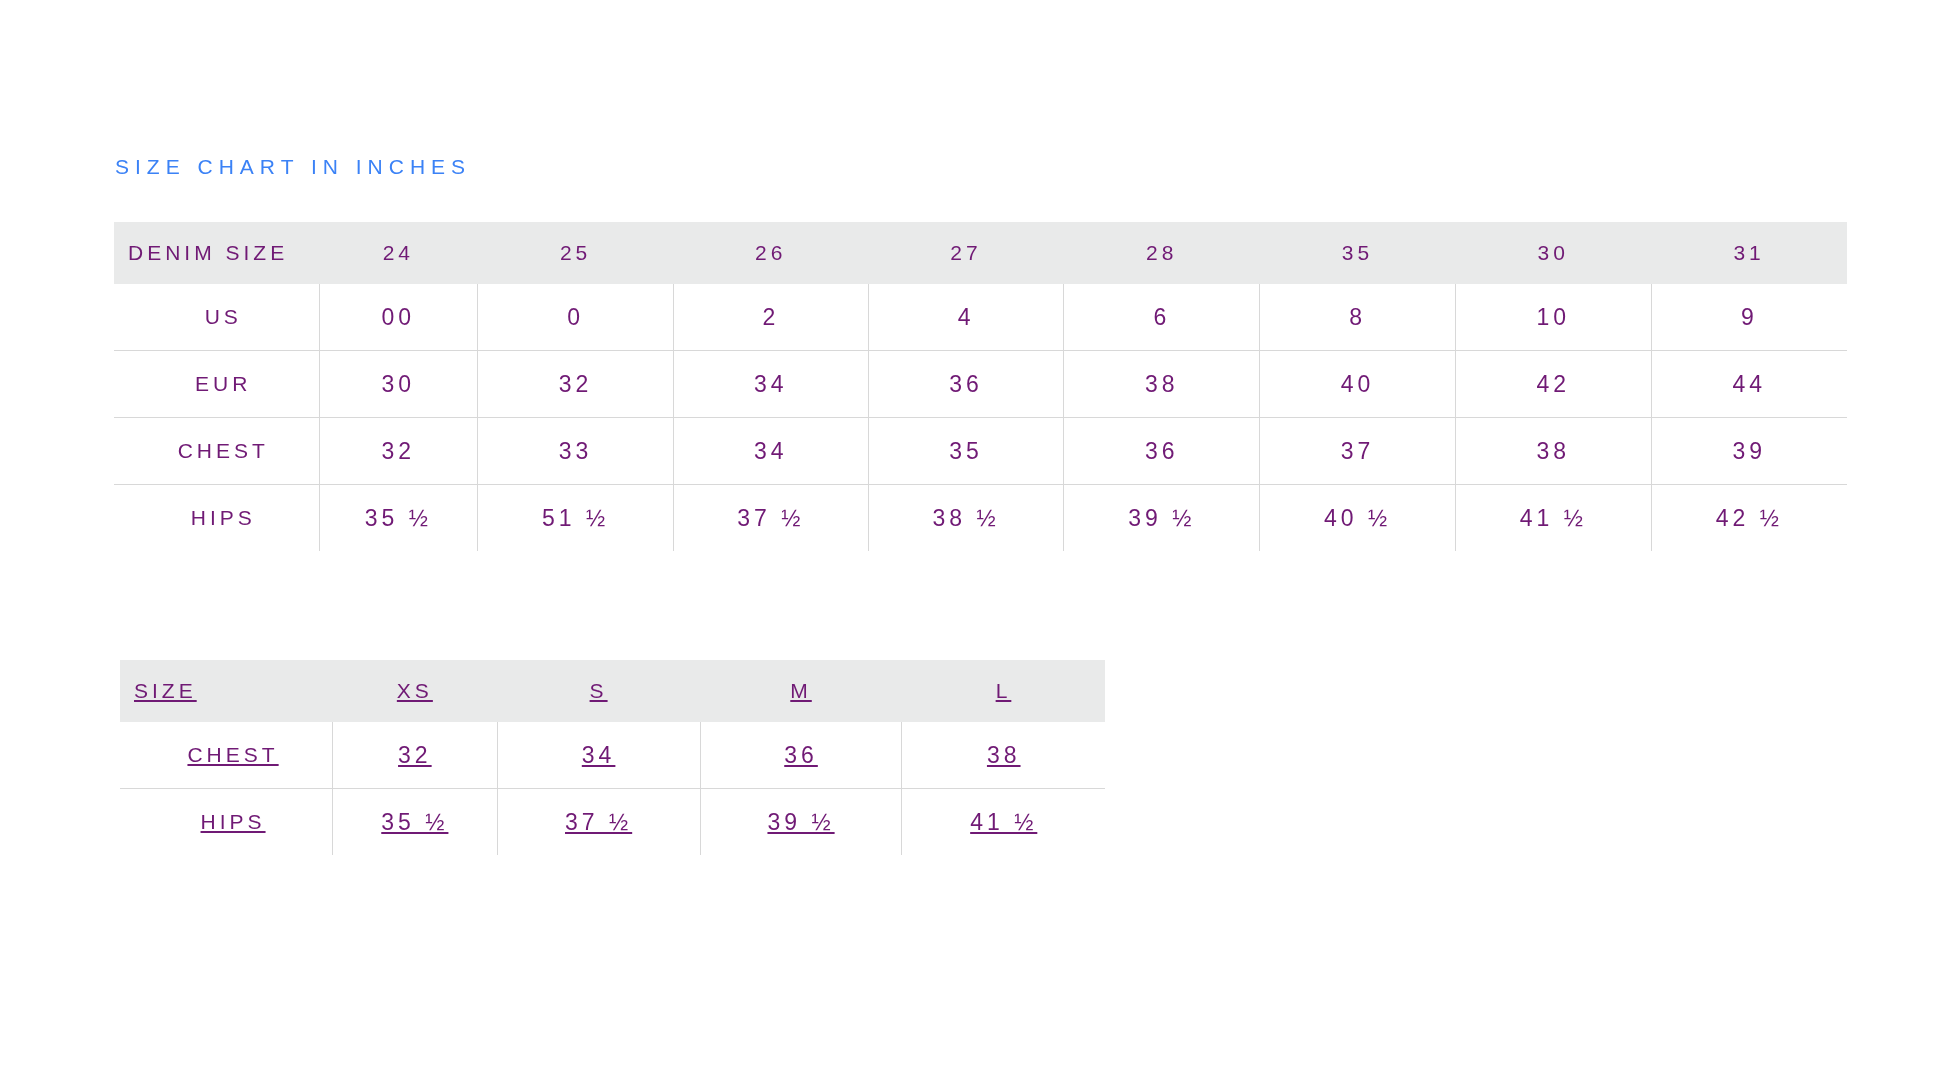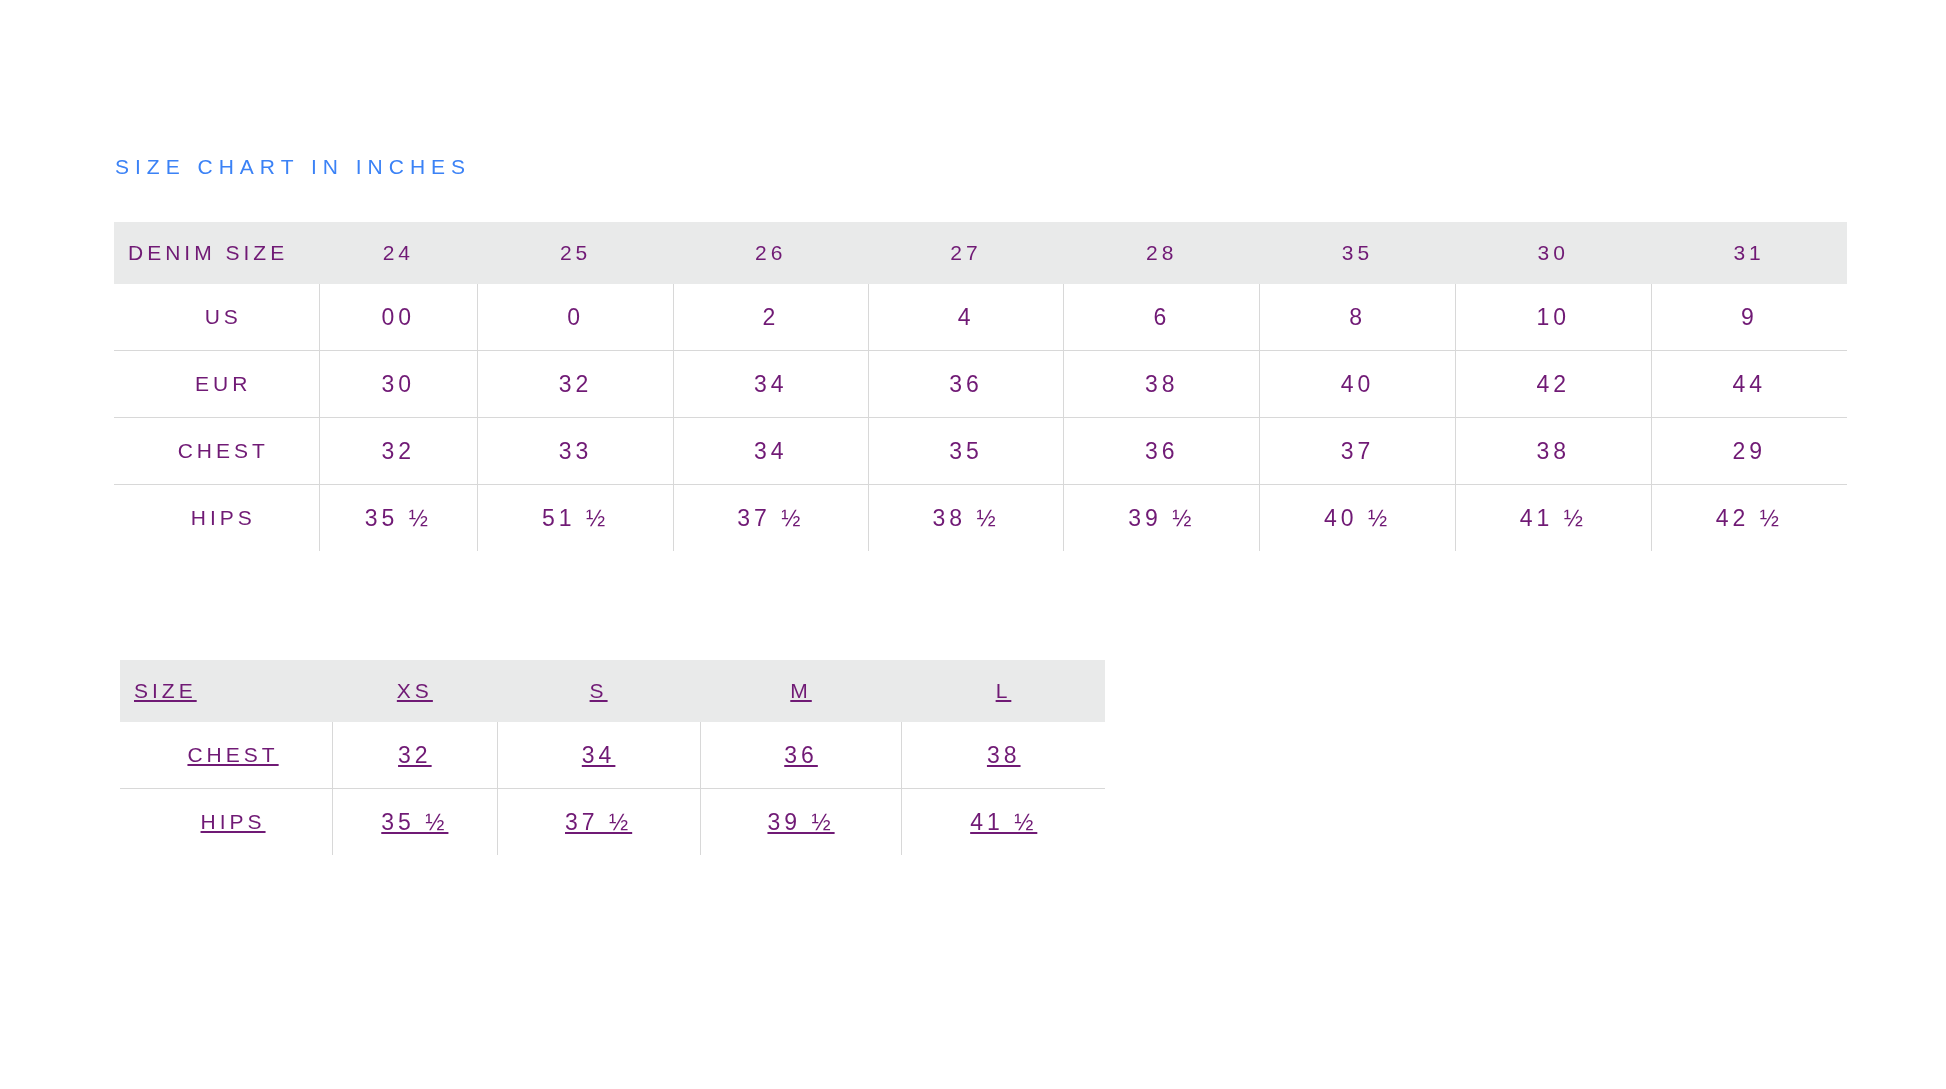--- a/index.html
+++ b/index.html
@@ -141,21 +141,21 @@
       </tr>
       <tr>
         <td class="row-label">CHEST</td>
         <td class="val">32</td>
         <td class="val">33</td>
         <td class="val">34</td>
         <td class="val">35</td>
         <td class="val">36</td>
         <td class="val">37</td>
         <td class="val">38</td>
-        <td class="val">29</td>
+        <td class="val">39</td>
       </tr>
       <tr>
         <td class="row-label">HIPS</td>
         <td class="val">35 ½</td>
         <td class="val">51 ½</td>
         <td class="val">37 ½</td>
         <td class="val">38 ½</td>
         <td class="val">39 ½</td>
         <td class="val">40 ½</td>
         <td class="val">41 ½</td>

